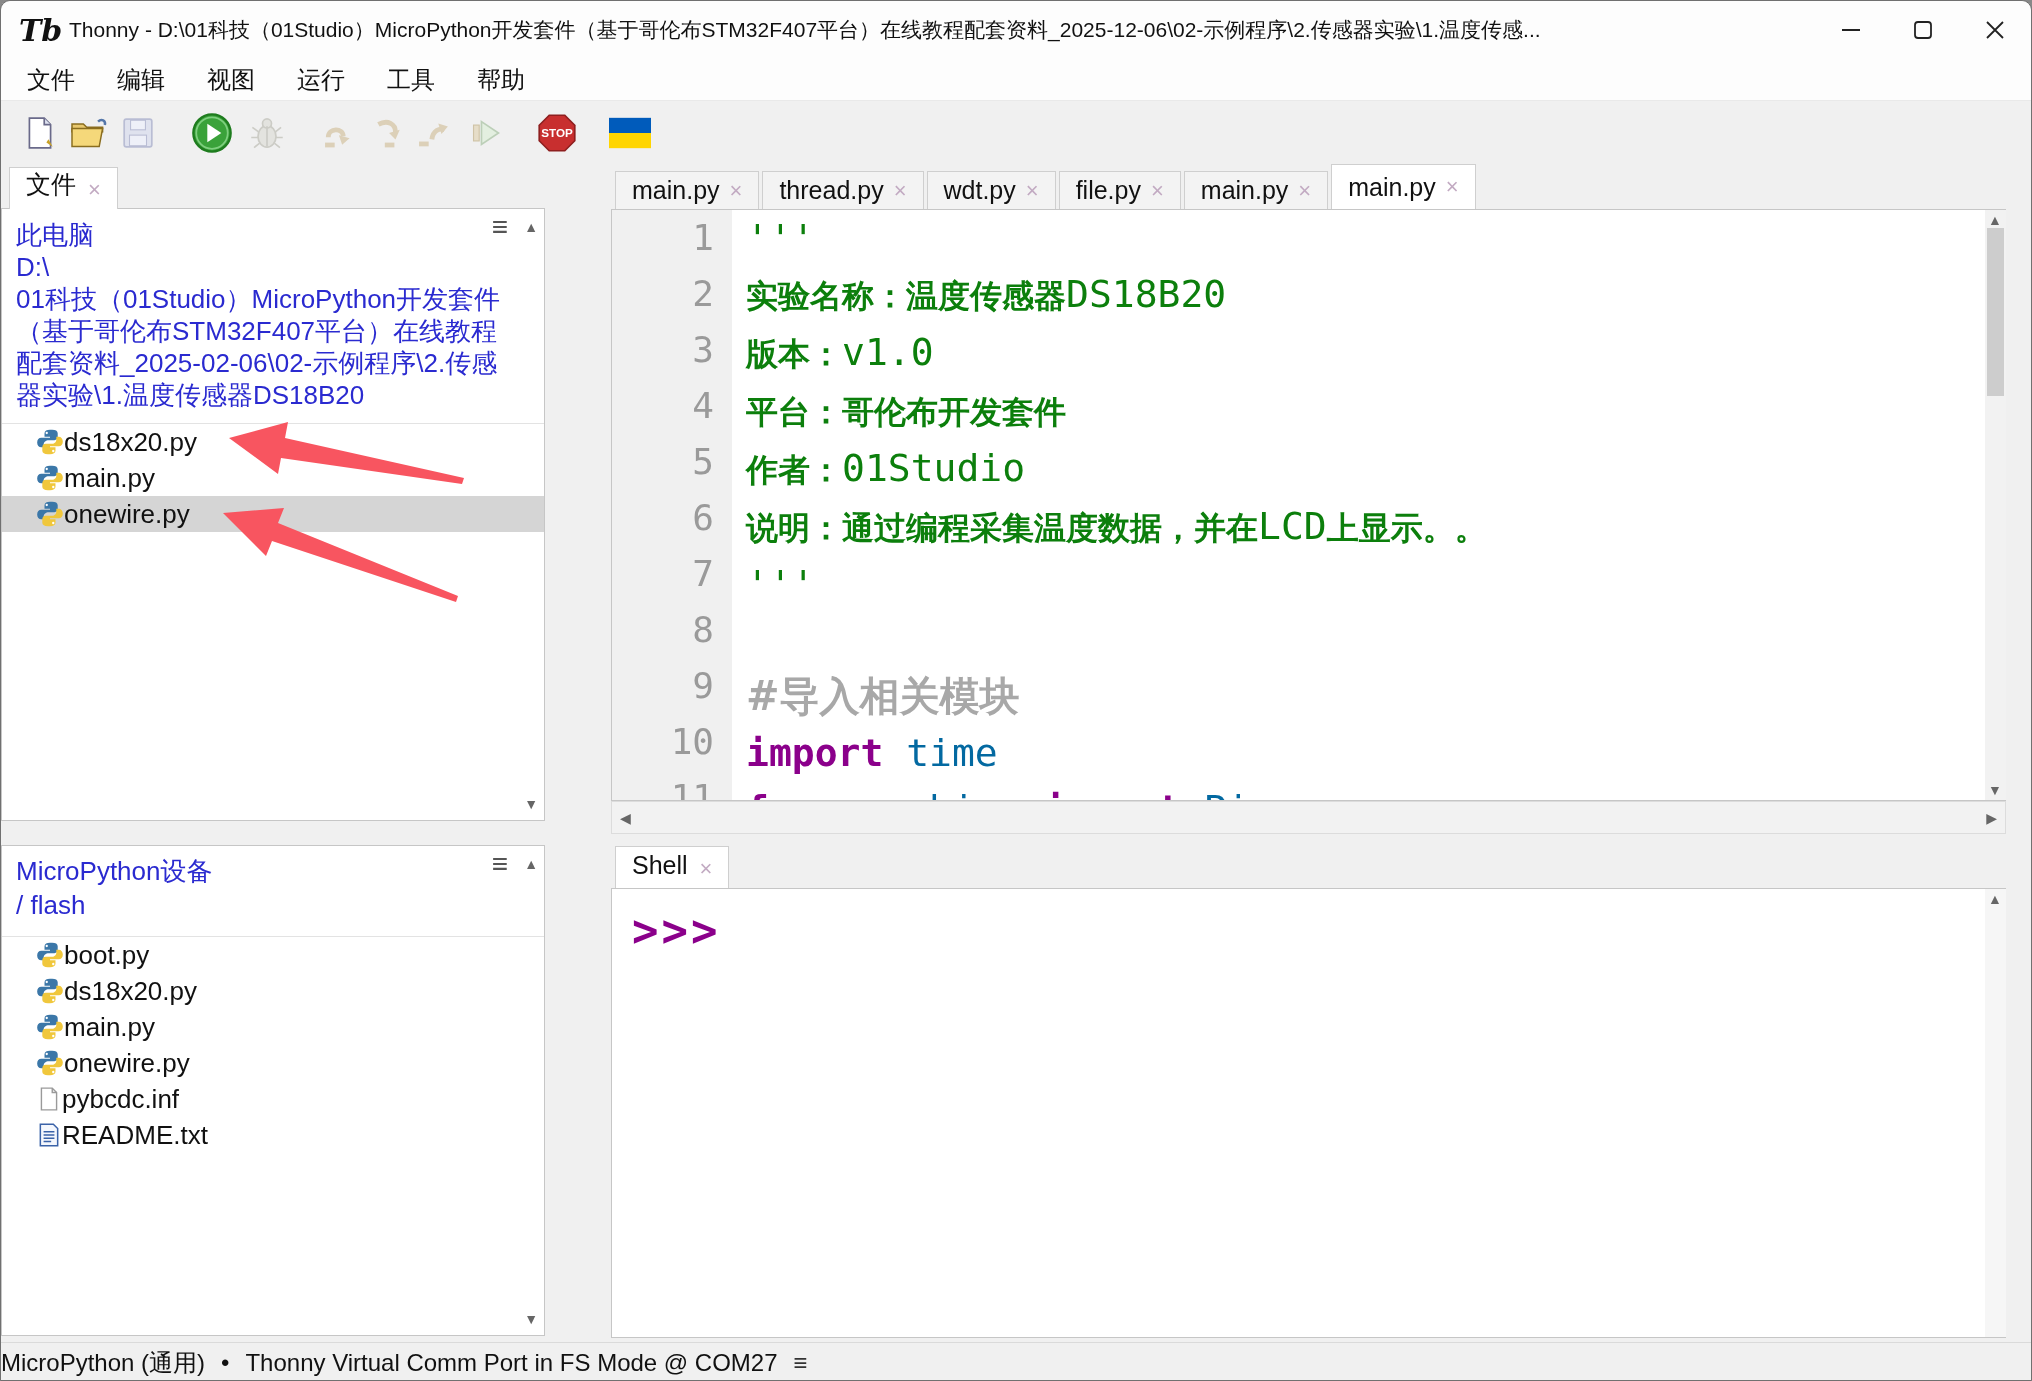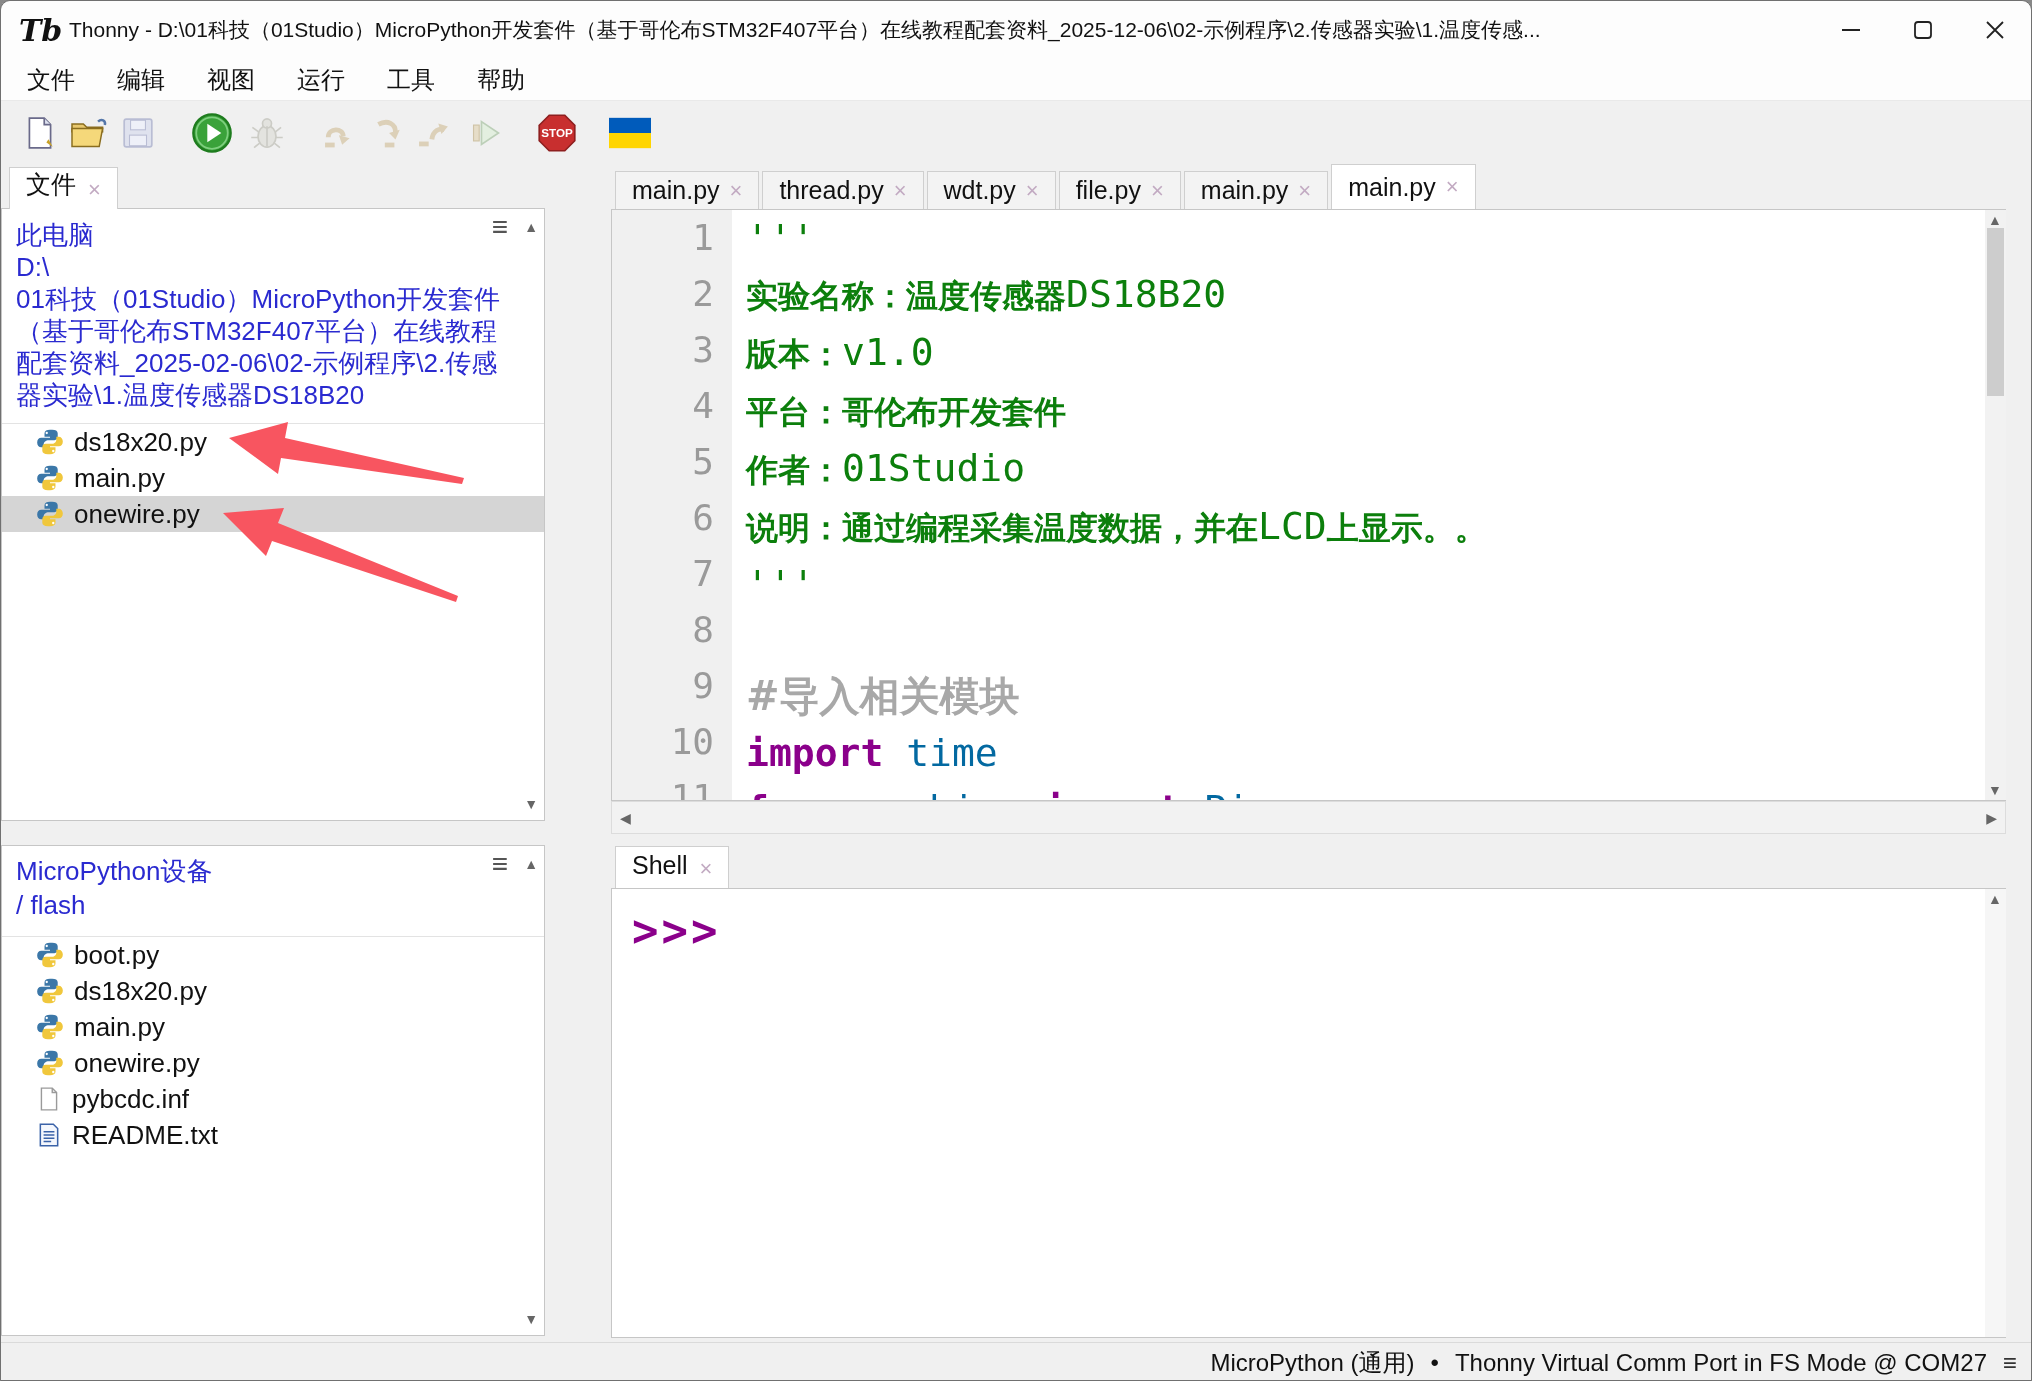--- a/index.html
+++ b/index.html
@@ -39,21 +39,21 @@
   .tab .close-x { color:#c2aac2; font-size:22px; line-height:22px; }
   .tab.active { background:#ffffff; }
 
   #files-tab { position:absolute; left:8px; top:4px; height:42px; z-index:3; }
   #files-body { position:absolute; left:0px; top:45px; width:544px; height:613px;
                 background:#fff; border:1px solid #c6c6c6; overflow:hidden; }
   .tree-block { padding:10px 40px 4px 14px; font-size:26px; line-height:32px; color:#2a2ad0;
                 word-break:break-all; }
   .tree-line { color:#2a2ad0; }
   .list-divider { border-top:1px solid #e3e3e3; margin-top:8px; }
-  .file-row { display:flex; align-items:center; height:36px; padding-left:34px; gap:10px;
+  .file-row { display:flex; align-items:center; height:36px; padding-left:34px; gap:0;
               font-size:26px; color:#111; }
   .file-row.selected { background:#d5d5d5; }
   .file-row svg { flex:0 0 auto; }
 
   #device-body { position:absolute; left:0px; top:682px; width:544px; height:491px;
                  background:#fff; border:1px solid #c6c6c6; overflow:hidden; }
   .device-head { padding:8px 40px 6px 14px; font-size:26px; line-height:34px; color:#2a2ad0; }
 
   .panel-menu { position:absolute; font-size:28px; color:#555; line-height:20px; }
   .scroll-arrow { position:absolute; font-size:14px; color:#666; }
@@ -87,21 +87,21 @@
 
   #shell-tab { position:absolute; left:614px; top:683px; height:42px; z-index:3; }
   #shell-body { position:absolute; left:610px; top:725px; width:1395px; height:450px;
                 background:#fff; border:1px solid #c6c6c6; }
   .prompt { padding:16px 0 0 20px; font-family:"DejaVu Sans Mono","Liberation Mono",monospace;
             font-weight:bold; font-size:44px; color:#8B008B; letter-spacing:3px; }
   #shell-vscroll { position:absolute; left:1984px; top:726px; width:21px; height:448px; background:#f6f6f6; }
 
   
   .statusbar { position:absolute; left:0; top:1341px; width:100%; height:40px; background:#f0f0f0;
-               border-top:1px solid #dadada; display:flex; align-items:center; justify-content:flex-end;
+               border-top:1px solid #dadada; display:flex; align-items:center; 
                gap:16px; padding-right:14px; font-size:24px; color:#111; }
   .statusbar .panel-menu { position:static; font-size:24px; color:#333; }
 
   
   #arrows { position:absolute; left:0; top:0; width:2032px; height:1381px; pointer-events:none; z-index:9; }
 </style>
 </head>
 <body>
 
 <div class="window">

